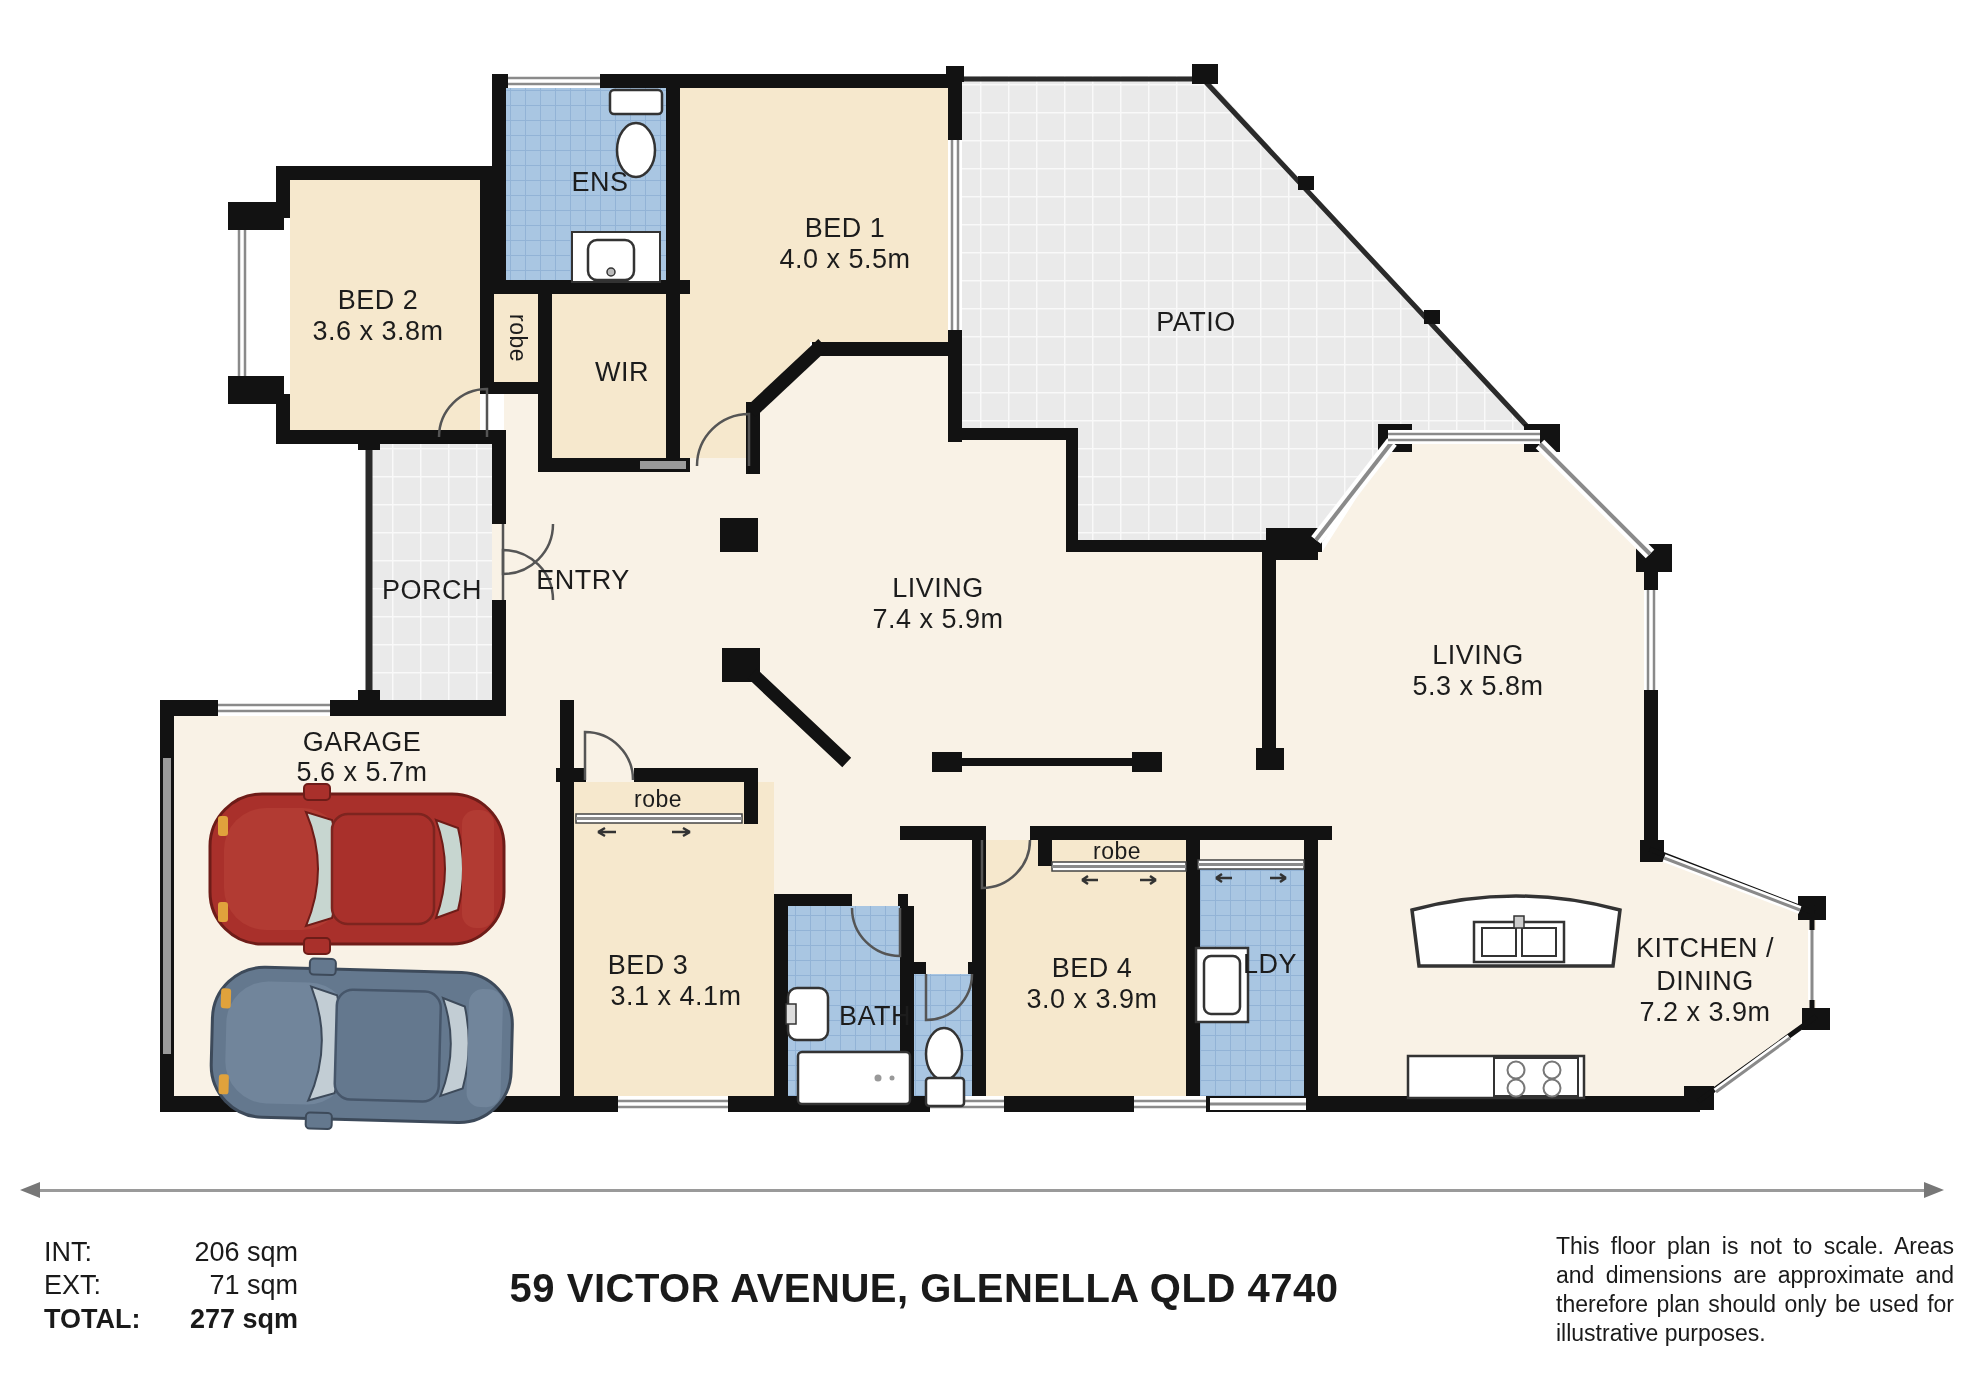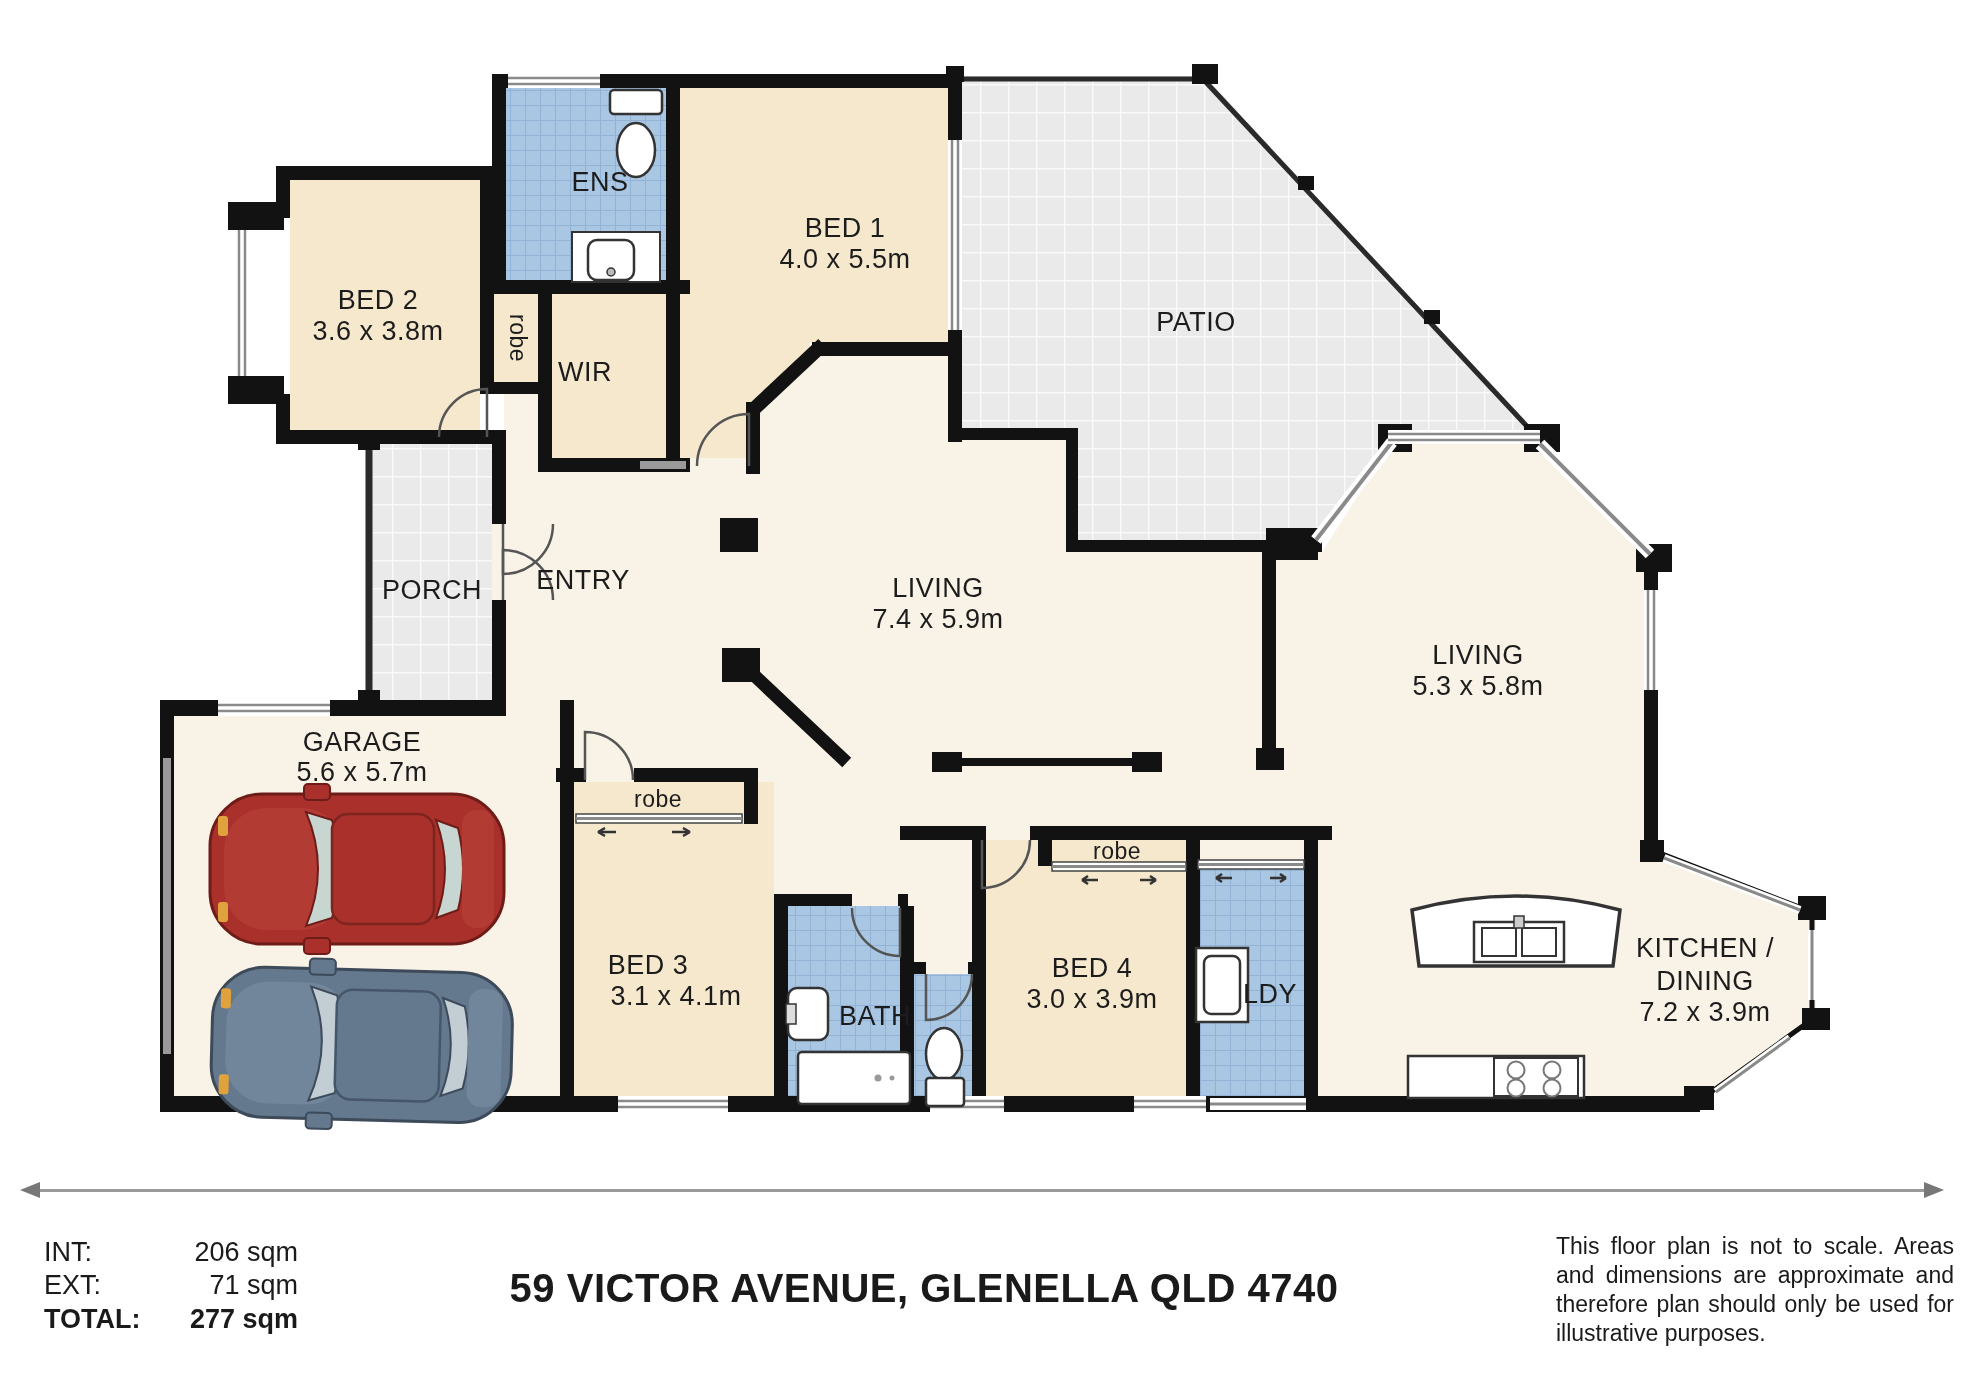--- a/index.html
+++ b/index.html
@@ -316,38 +316,38 @@
     <rect x="8" y="116" width="10" height="20" rx="3" fill="#e0a23c" stroke="none"></rect>
   </g>
 </svg>
 
 <div class="rl" style="left:600px;top:182px;">ENS</div>
 <div class="rl" style="left:845px;top:228px;">BED 1</div>
 <div class="rl" style="left:845px;top:259px;">4.0 x 5.5m</div>
 <div class="rl" style="left:378px;top:300px;">BED 2</div>
 <div class="rl" style="left:378px;top:331px;">3.6 x 3.8m</div>
 <div class="rl small vert" style="left:517px;top:338px;">robe</div>
-<div class="rl" style="left:585px;top:372px;">WIR</div>
+<div class="rl" style="left:622px;top:372px;">WIR</div>
 <div class="rl" style="left:1196px;top:322px;">PATIO</div>
 <div class="rl" style="left:432px;top:590px;">PORCH</div>
 <div class="rl" style="left:583px;top:580px;">ENTRY</div>
 <div class="rl" style="left:938px;top:588px;">LIVING</div>
 <div class="rl" style="left:938px;top:619px;">7.4 x 5.9m</div>
 <div class="rl" style="left:1478px;top:655px;">LIVING</div>
 <div class="rl" style="left:1478px;top:686px;">5.3 x 5.8m</div>
 <div class="rl" style="left:362px;top:742px;">GARAGE</div>
 <div class="rl" style="left:362px;top:772px;">5.6 x 5.7m</div>
 <div class="rl small" style="left:658px;top:799px;">robe</div>
 <div class="rl" style="left:648px;top:965px;">BED 3</div>
 <div class="rl" style="left:676px;top:996px;">3.1 x 4.1m</div>
 <div class="rl" style="left:866px;top:1016px;margin-left:9px;">BATH</div>
 <div class="rl" style="left:1092px;top:968px;">BED 4</div>
 <div class="rl" style="left:1092px;top:999px;">3.0 x 3.9m</div>
 <div class="rl small" style="left:1117px;top:851px;">robe</div>
-<div class="rl" style="left:1270px;top:994px;">LDY</div>
+<div class="rl" style="left:1270px;top:964px;">LDY</div>
 <div class="rl" style="left:1705px;top:948px;">KITCHEN /</div>
 <div class="rl" style="left:1705px;top:981px;">DINING</div>
 <div class="rl" style="left:1705px;top:1012px;">7.2 x 3.9m</div>
 
 <div class="scalebar">
   <div class="sline"></div>
   <div class="ahead left"></div>
   <div class="ahead right"></div>
 </div>
 

